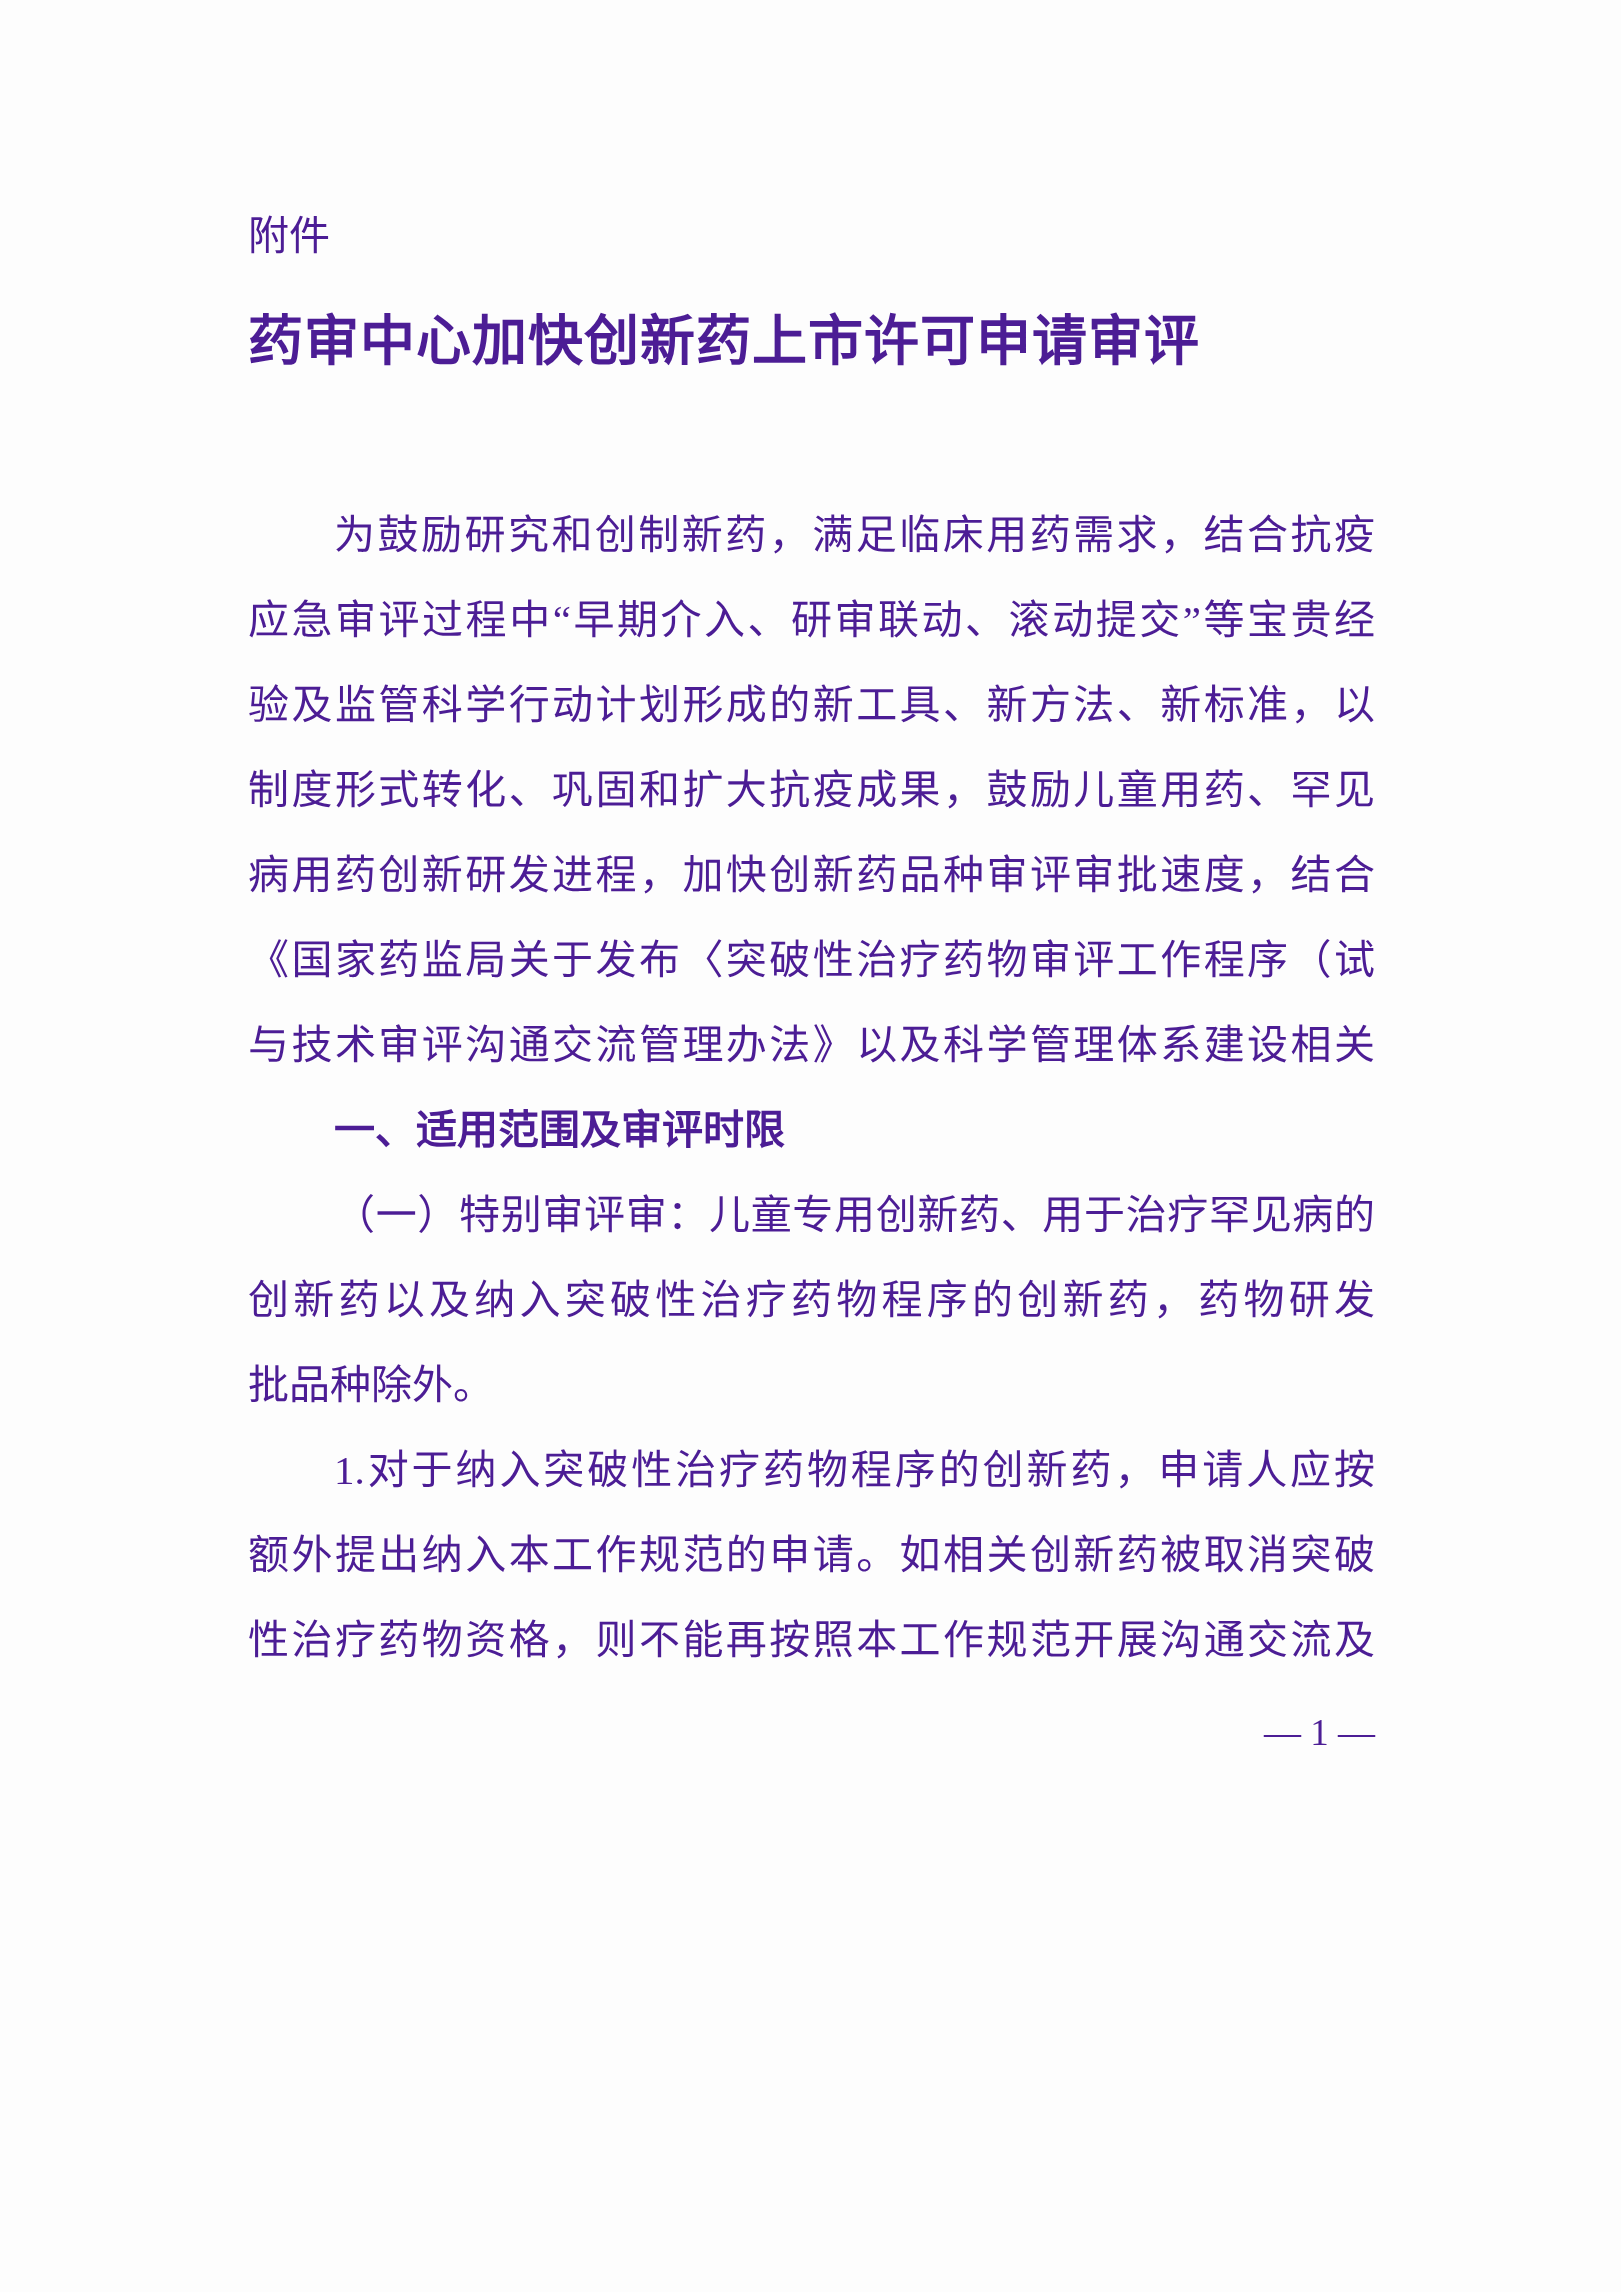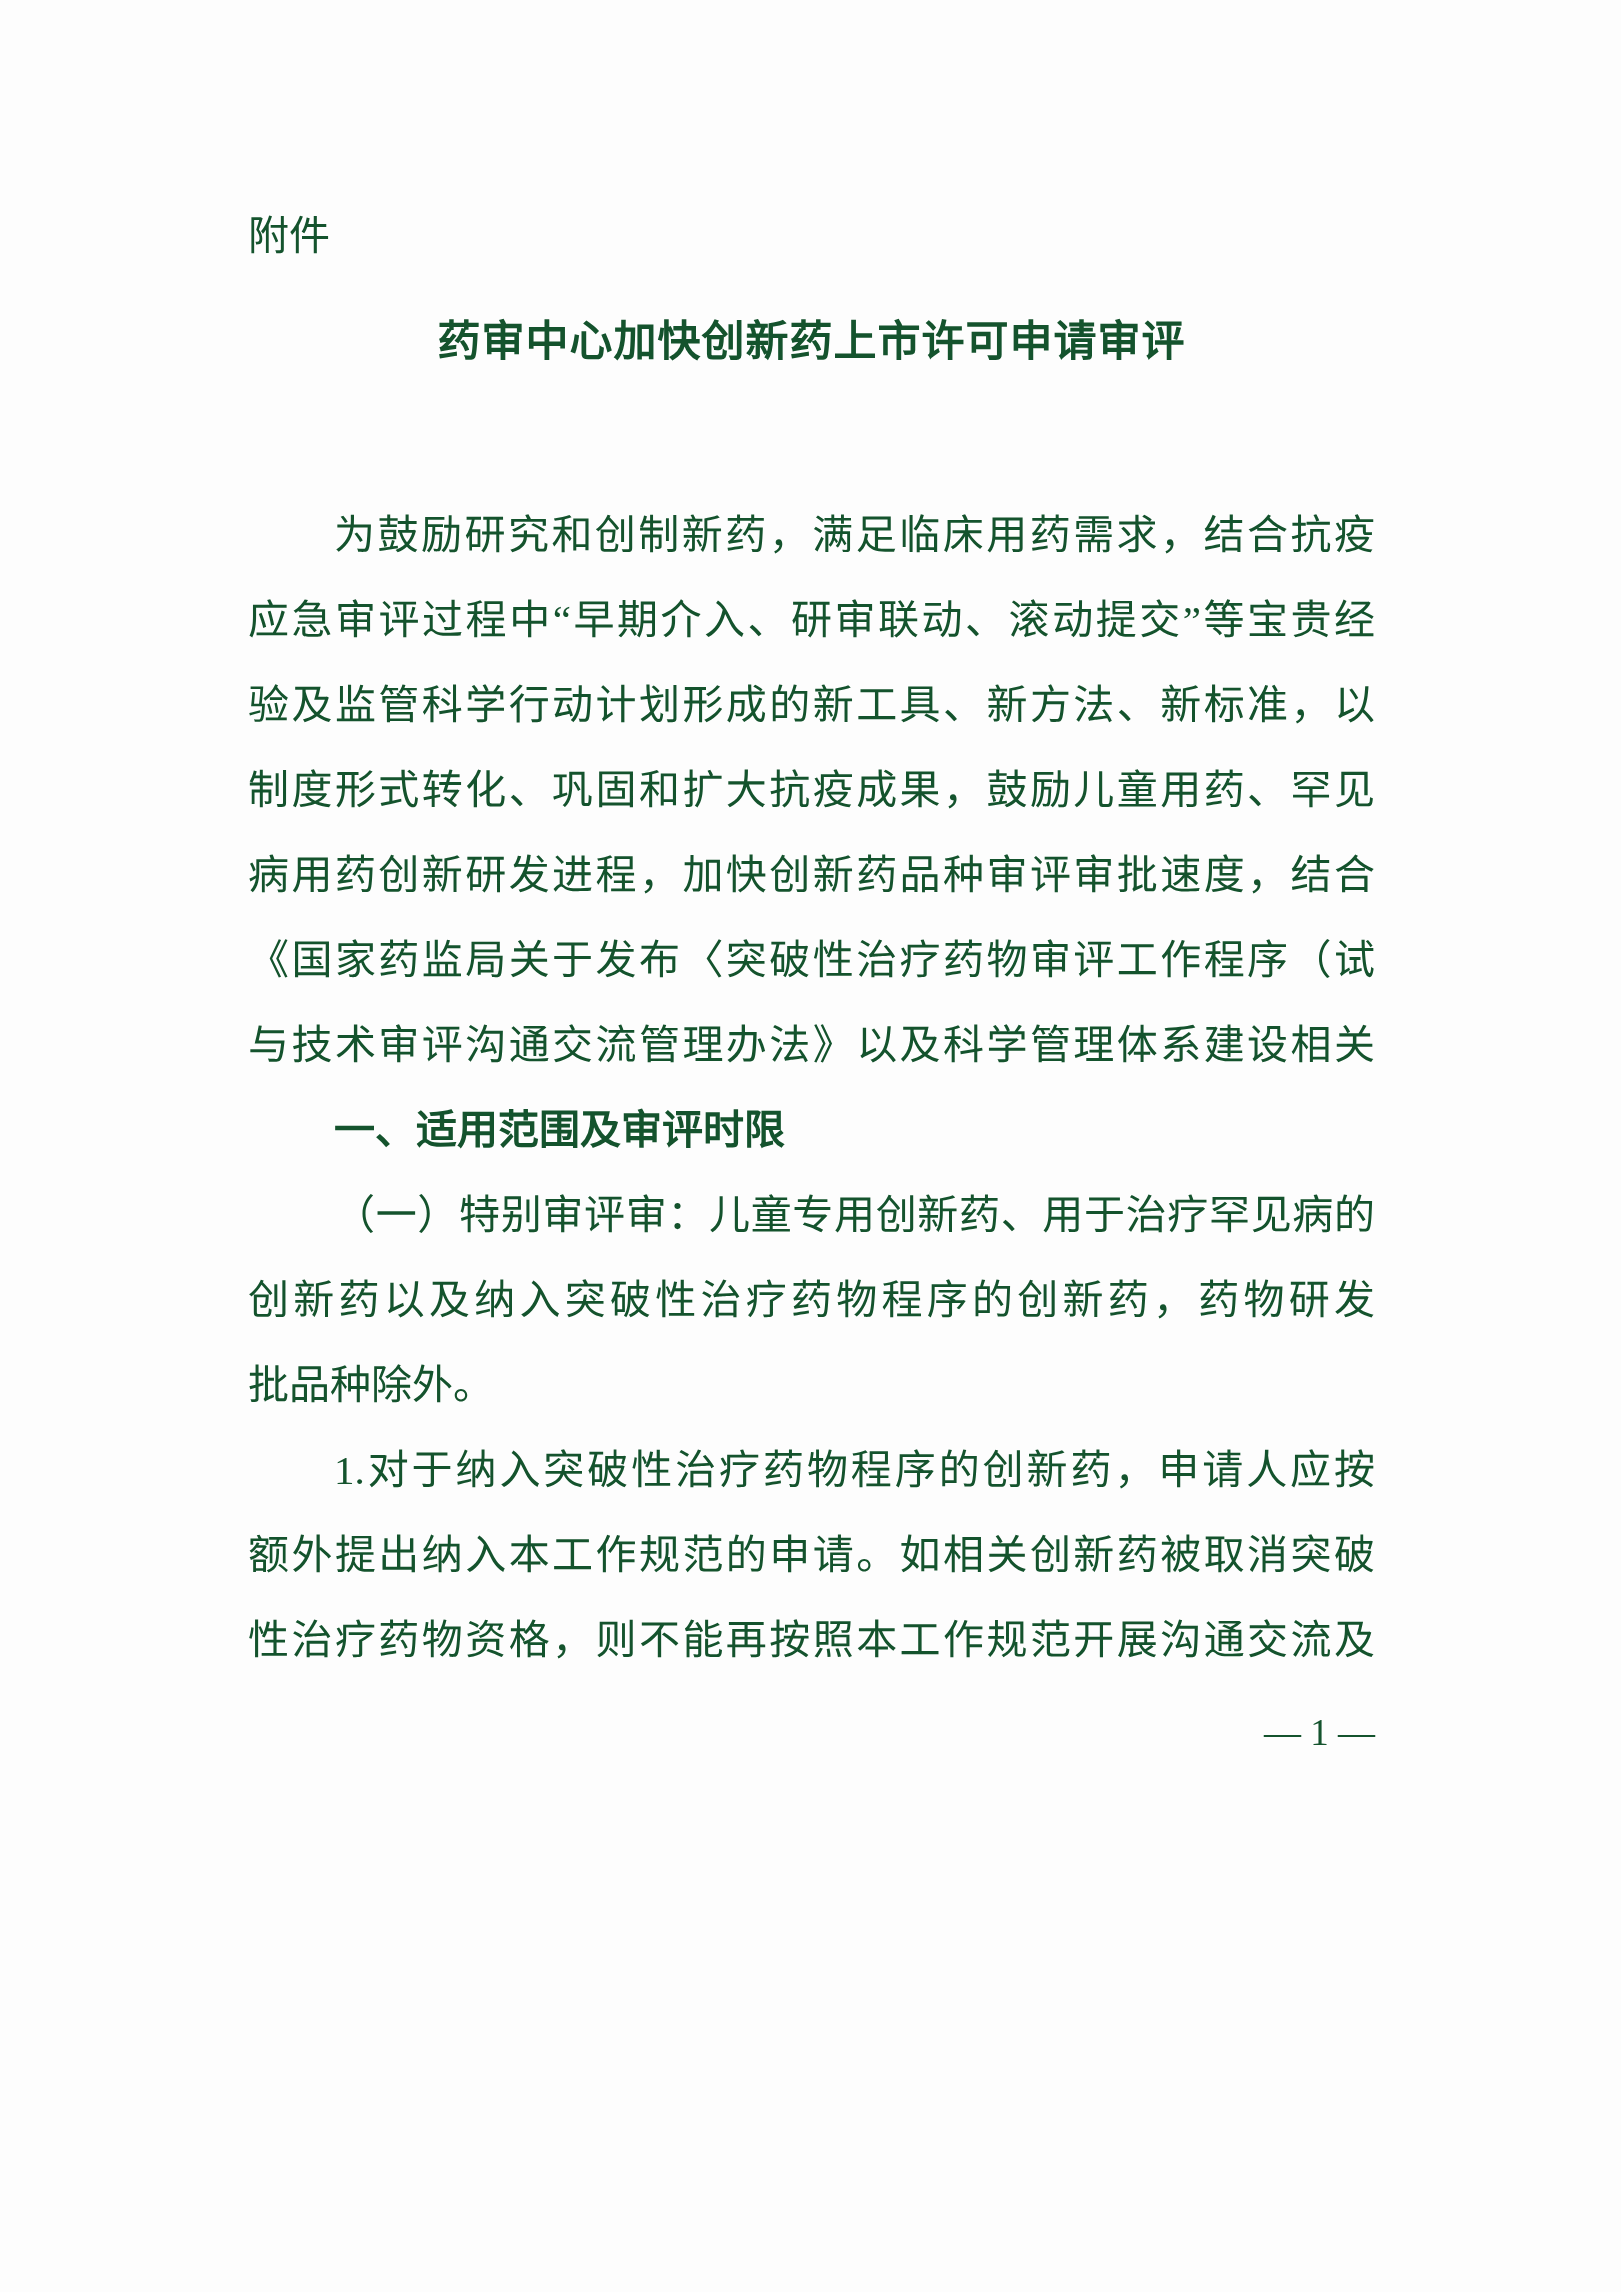--- a/index.html
+++ b/index.html
@@ -5,38 +5,37 @@
   html, body {
     margin: 0;
     padding: 0;
     background: #ffffff;
   }
   .page {
     position: relative;
     width: 1621px;
     height: 2293px;
     background: #fdfdfd;
-    color: #14532d;
+    color: #4c1d95;
     box-sizing: border-box;
     padding: 0 246px 0 248px;
     overflow: hidden;
     font-family: "Liberation Serif", "DejaVu Serif", serif;
   }
   .attachment {
     margin-top: 214px;
     font-size: 41px;
     line-height: 45px;
     font-family: "Liberation Sans", "DejaVu Sans", sans-serif;
     font-weight: 500;
     text-align: left;
   }
   .title {
     margin-top: 17.6px;
-    text-align: center;
-    font-size: 43px;
+    font-size: 55px;
     line-height: 130px;
     font-weight: 700;
     font-family: "Liberation Serif", "DejaVu Serif", serif;
     letter-spacing: 1px;
   }
   .doc-body {
     margin-top: 86px;
     font-size: 41px;
     line-height: 85px;
   }

